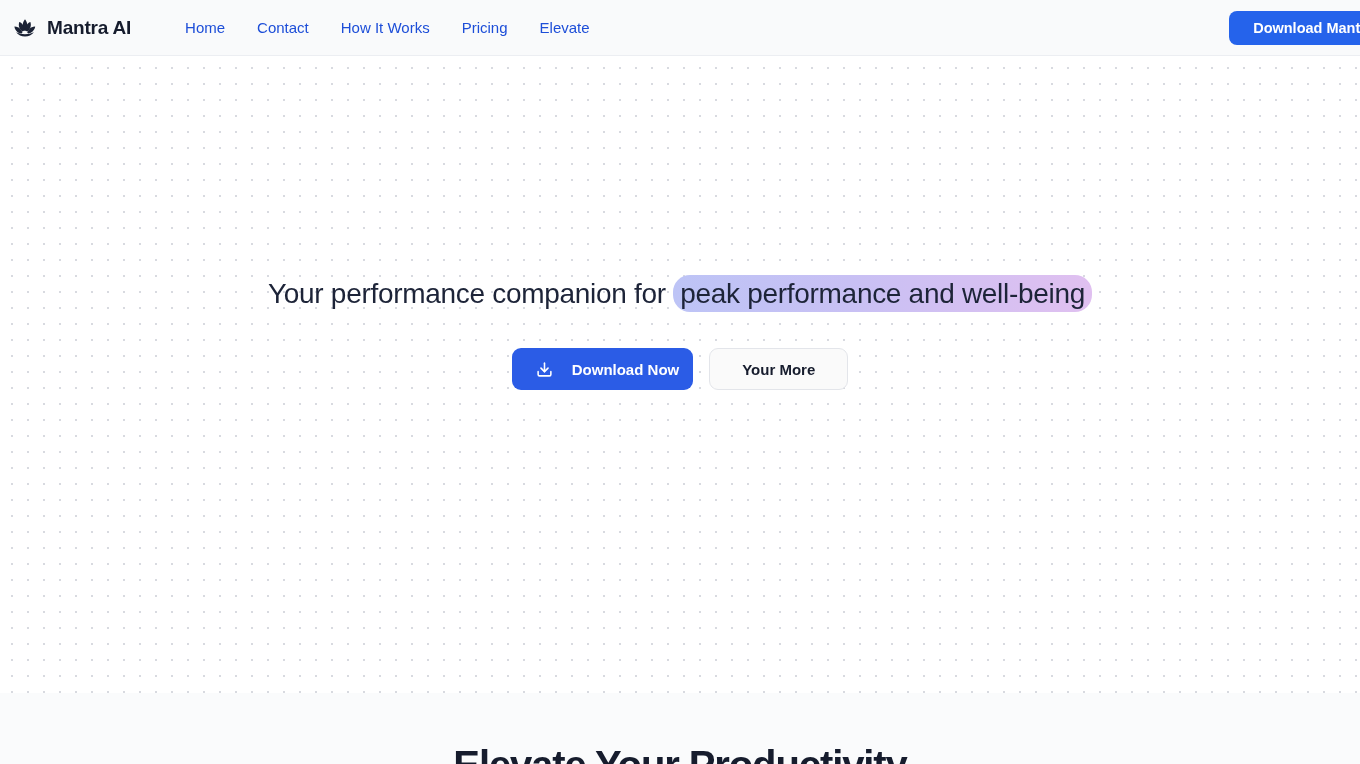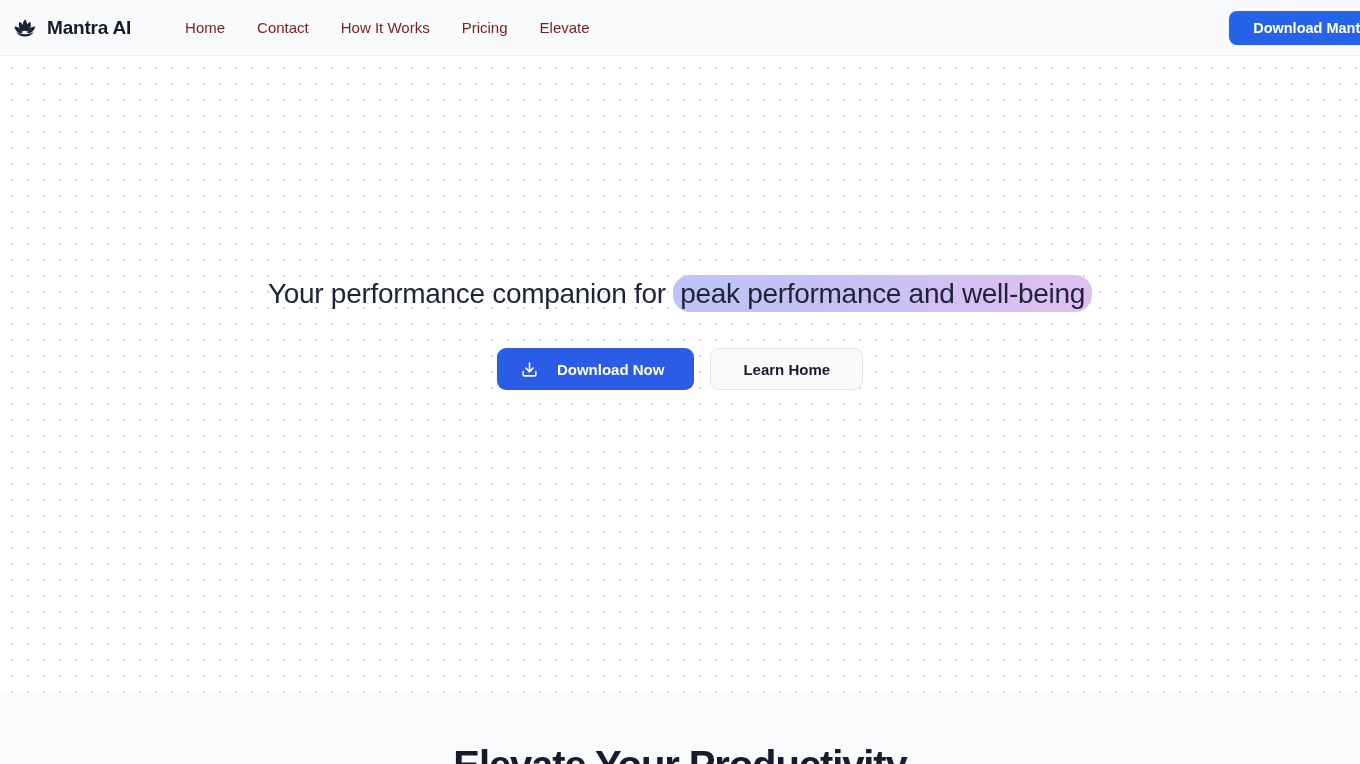--- a/index.html
+++ b/index.html
@@ -52,21 +52,21 @@
   }
 
   .main-nav {
     display: flex;
     align-items: center;
     gap: 0;
   }
 
   .nav-link {
     font-size: 15px;
-    color: #7f1d1d;
+    color: #1d4ed8;
     padding: 6px 16px;
     white-space: nowrap;
     cursor: pointer;
     text-decoration: none;
   }
 
   .header-cta-wrap {
     position: absolute;
     right: -38px;
     top: 11px;
@@ -150,21 +150,21 @@
     justify-content: center;
     gap: 9px;
     white-space: nowrap;
   }
 
   .btn-primary {
     background: #2b5ce6;
     color: #ffffff;
     border: none;
     height: 42px;
-    padding: 0 30px 0 24px;
+    padding: 0 14px 0 24px;
     gap: 19px;
   }
 
   .btn-primary .dl-icon {
     width: 17px;
     height: 17px;
     display: block;
     flex: none;
   }
 
@@ -241,21 +241,21 @@
         <span class="dl-icon">
           <svg viewBox="0 0 24 24" width="17" height="17" fill="none" stroke="#ffffff" stroke-width="2.2" stroke-linecap="round" stroke-linejoin="round" aria-hidden="true">
             <path d="M21 15v4a2 2 0 0 1-2 2H5a2 2 0 0 1-2-2v-4"></path>
             <polyline points="7 10 12 15 17 10"></polyline>
             <line x1="12" y1="15" x2="12" y2="3"></line>
           </svg>
         </span>
         <span>Download Now</span>
       </button>
 
-      <button class="btn btn-secondary">Learn Home</button>
+      <button class="btn btn-secondary">Your More</button>
 
     </div>
   </div>
 </section>
 
 <section class="next-section">
   <h2 class="next-title">Elevate Your Productivity</h2>
 </section>
 
 </body></html>

